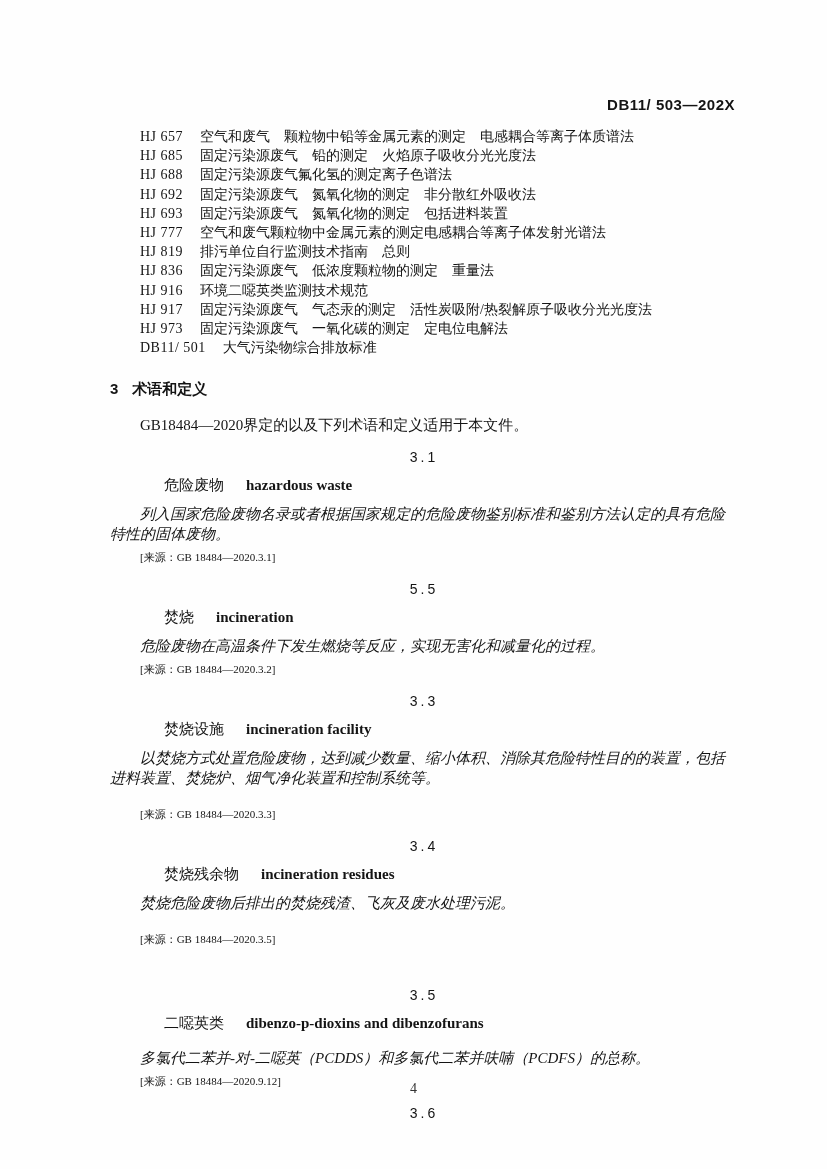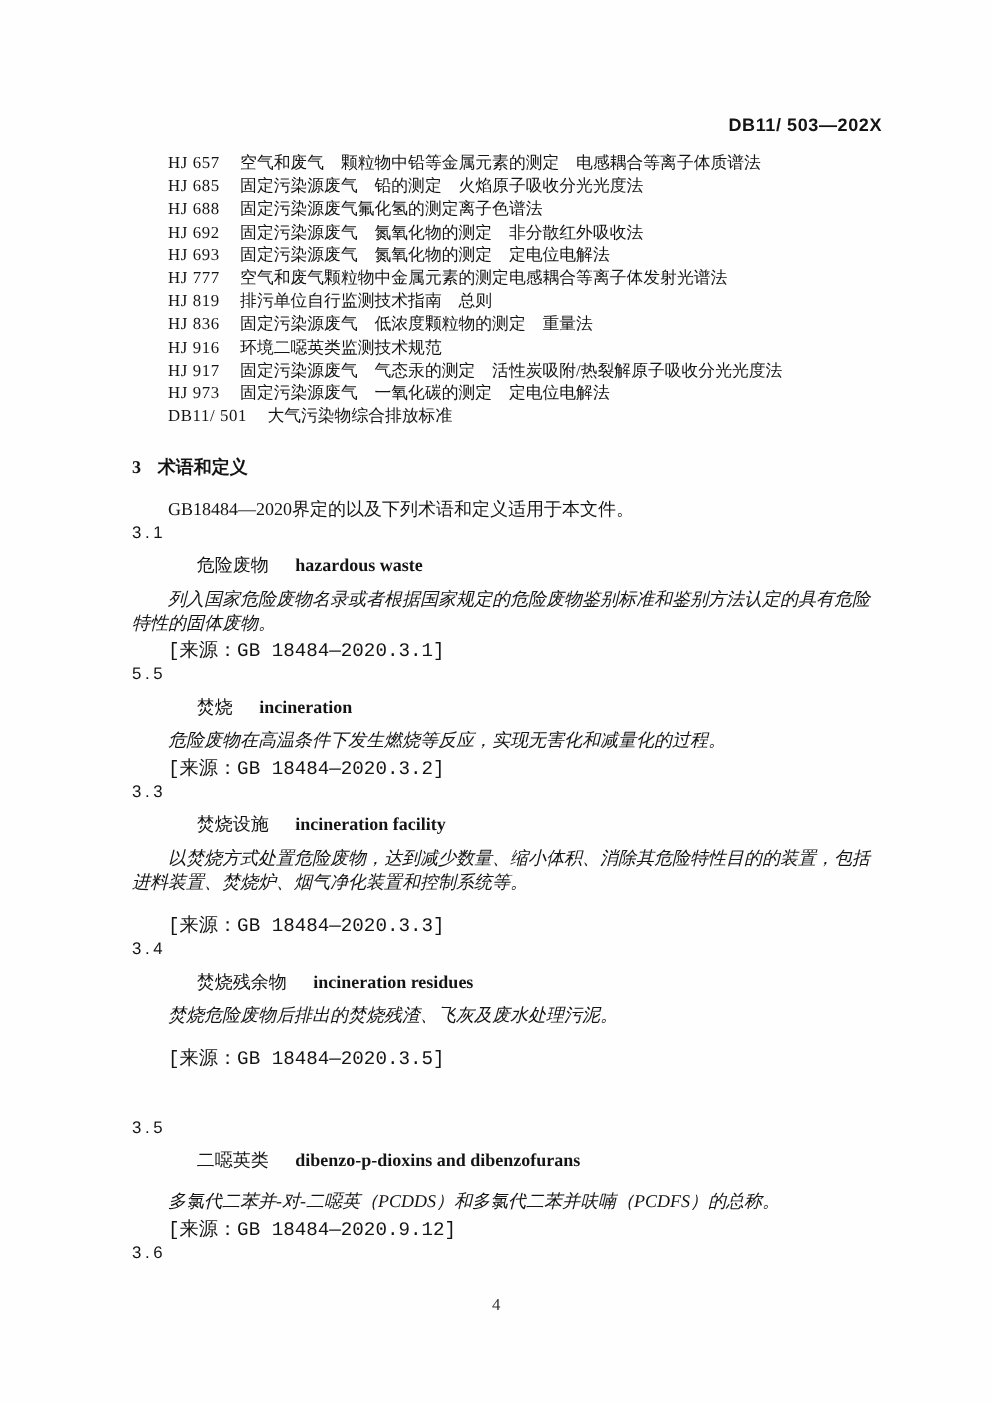--- a/index.html
+++ b/index.html
@@ -36,37 +36,39 @@
   }
   .ref-item { white-space: nowrap; }
   .ref-code {
     font-family: "Liberation Serif", "DejaVu Serif", serif;
     margin-right: 17px;
     letter-spacing: 0.5px;
   }
   
   .sec-heading {
     margin-top: 23px;
-    font-family: Liberation Serif, serif;
+    font-family: Liberation Sans, sans-serif;
     font-weight: bold;
     font-size: 15px;
   }
   .sec-no { margin-right: 14px; }
   .intro {
     margin: 16px 0 0 0;
     font-size: 15px;
     line-height: 20px;
     text-indent: 2em;
   }
   
   .term { margin-top: 0; }
   .clause-no {
+    margin-top: 14px;
     font-family: "Liberation Sans", "DejaVu Sans", sans-serif;
     font-size: 14px;
     letter-spacing: 3px;
+    text-align: center;
   }
   .term-heading {
     margin: 11px 0 0 30px;
     font-size: 15px;
   }
   .term-zh {
     font-family: "Liberation Sans", "DejaVu Sans", sans-serif;
     font-weight: normal;
     margin-left: 24px;
   }
@@ -77,23 +79,22 @@
   }
   .term-def {
     margin: 9px 0 0 0;
     font-size: 15px;
     line-height: 20px;
     text-indent: 2em;
     font-style: italic;
   }
   .term-src {
     margin: 3px 0 0 30px;
-    font-size: 16px;
+    font-size: 11px;
     line-height: 20px;
-    font-family: Liberation Mono, monospace;
   }
   .src-spaced { margin-top: 16px; }
   .def-spaced { margin-top: 15px; }
   .term-gap-large { margin-top: 38px; }
   
   .page-number {
     position: absolute;
     top: 1081px;
     left: 0;
     width: 100%;
@@ -109,21 +110,21 @@
 
   <div class="doc-code">DB11/ 503—202X</div>
 
   <div class="content">
 
     <div class="ref-list">
       <div class="ref-item"><span class="ref-code">HJ 657</span><span class="ref-title">空气和废气　颗粒物中铅等金属元素的测定　电感耦合等离子体质谱法</span></div>
       <div class="ref-item"><span class="ref-code">HJ 685</span><span class="ref-title">固定污染源废气　铅的测定　火焰原子吸收分光光度法</span></div>
       <div class="ref-item"><span class="ref-code">HJ 688</span><span class="ref-title">固定污染源废气氟化氢的测定离子色谱法</span></div>
       <div class="ref-item"><span class="ref-code">HJ 692</span><span class="ref-title">固定污染源废气　氮氧化物的测定　非分散红外吸收法</span></div>
-      <div class="ref-item"><span class="ref-code">HJ 693</span><span class="ref-title">固定污染源废气　氮氧化物的测定　定电位电解法</span></div>
+      <div class="ref-item"><span class="ref-code">HJ 693</span><span class="ref-title">固定污染源废气　氮氧化物的测定　包括进料装置</span></div>
       <div class="ref-item"><span class="ref-code">HJ 777</span><span class="ref-title">空气和废气颗粒物中金属元素的测定电感耦合等离子体发射光谱法</span></div>
       <div class="ref-item"><span class="ref-code">HJ 819</span><span class="ref-title">排污单位自行监测技术指南　总则</span></div>
       <div class="ref-item"><span class="ref-code">HJ 836</span><span class="ref-title">固定污染源废气　低浓度颗粒物的测定　重量法</span></div>
       <div class="ref-item"><span class="ref-code">HJ 916</span><span class="ref-title">环境二噁英类监测技术规范</span></div>
       <div class="ref-item"><span class="ref-code">HJ 917</span><span class="ref-title">固定污染源废气　气态汞的测定　活性炭吸附/热裂解原子吸收分光光度法</span></div>
       <div class="ref-item"><span class="ref-code">HJ 973</span><span class="ref-title">固定污染源废气　一氧化碳的测定　定电位电解法</span></div>
       <div class="ref-item"><span class="ref-code">DB11/ 501</span><span class="ref-title">大气污染物综合排放标准</span></div>
     </div>
 
     <h2 class="sec-heading"><span class="sec-no">3</span><span>术语和定义</span></h2>

